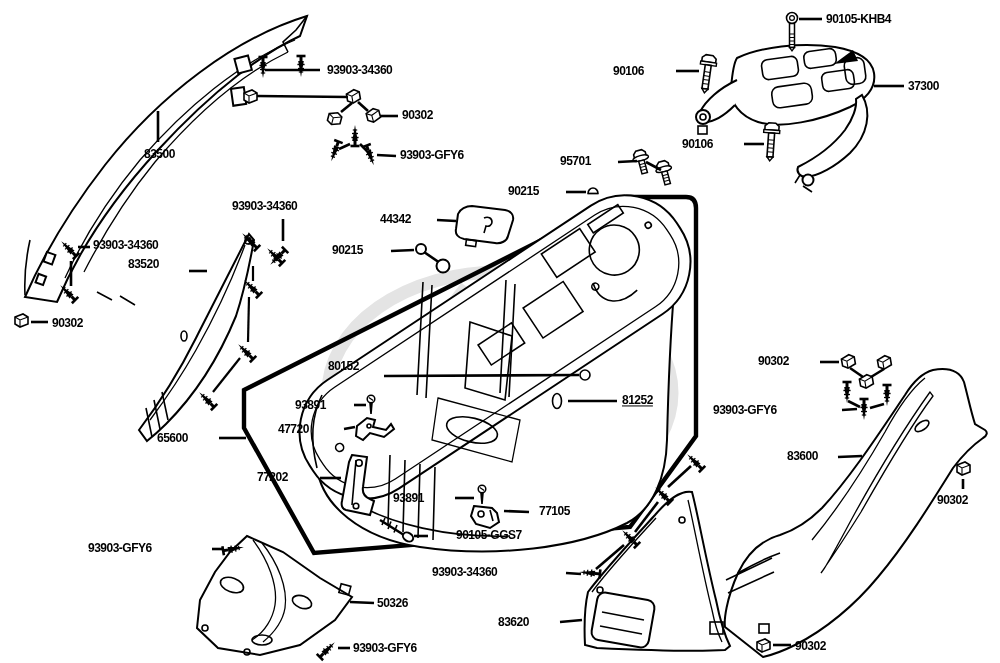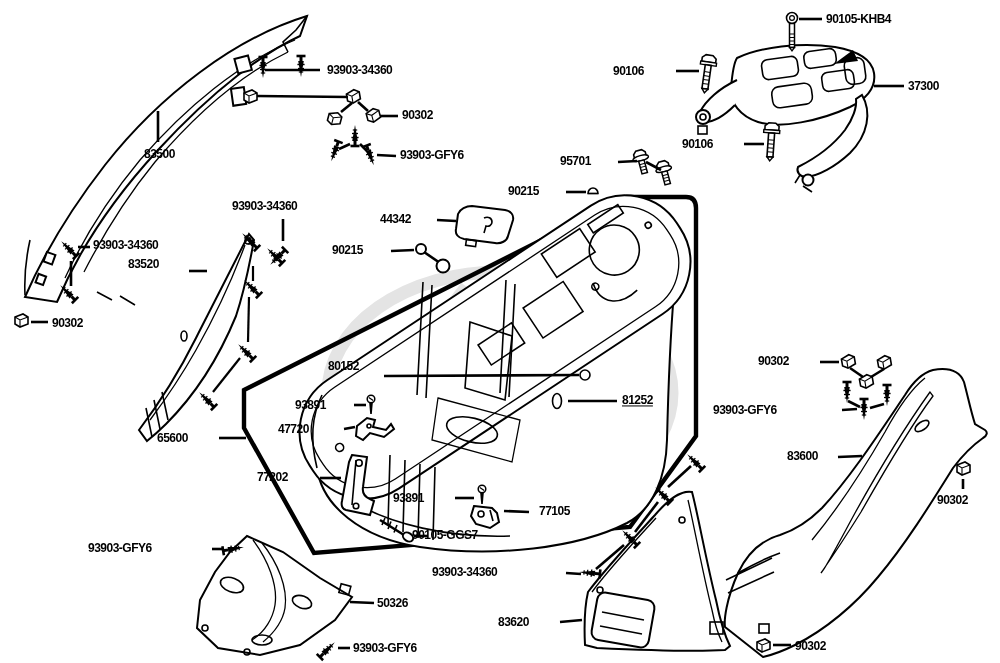--- a/index.html
+++ b/index.html
@@ -355,21 +355,21 @@
       <div class="part-label" style="left: 278px; top: 430px;">47720</div>
       <div class="part-label" style="left: 157px; top: 439px;">65600</div>
       <div class="part-label" style="left: 622px; top: 401px; text-decoration: underline;">81252</div>
       <div class="part-label" style="left: 758px; top: 362px;">90302</div>
       <div class="part-label" style="left: 713px; top: 411px;">93903-GFY6</div>
       <div class="part-label" style="left: 775px; top: 457px; margin-left: 12px;">83600</div>
       <div class="part-label" style="left: 937px; top: 501px;">90302</div>
       <div class="part-label" style="left: 257px; top: 478px;">77202</div>
       <div class="part-label" style="left: 393px; top: 499px;">93891</div>
       <div class="part-label" style="left: 533px; top: 512px; margin-left: 6px;">77105</div>
-      <div class="part-label" style="left: 412px; top: 536px;">90105-GGS7</div>
+      <div class="part-label" style="left: 456px; top: 536px;">90105-GGS7</div>
       <div class="part-label" style="left: 88px; top: 549px;">93903-GFY6</div>
       <div class="part-label" style="left: 432px; top: 573px;">93903-34360</div>
       <div class="part-label" style="left: 377px; top: 604px;">50326</div>
       <div class="part-label" style="left: 498px; top: 623px;">83620</div>
       <div class="part-label" style="left: 353px; top: 649px;">93903-GFY6</div>
       <div class="part-label" style="left: 795px; top: 647px;">90302</div>
     </div>
 </div>
 
 </body></html>

